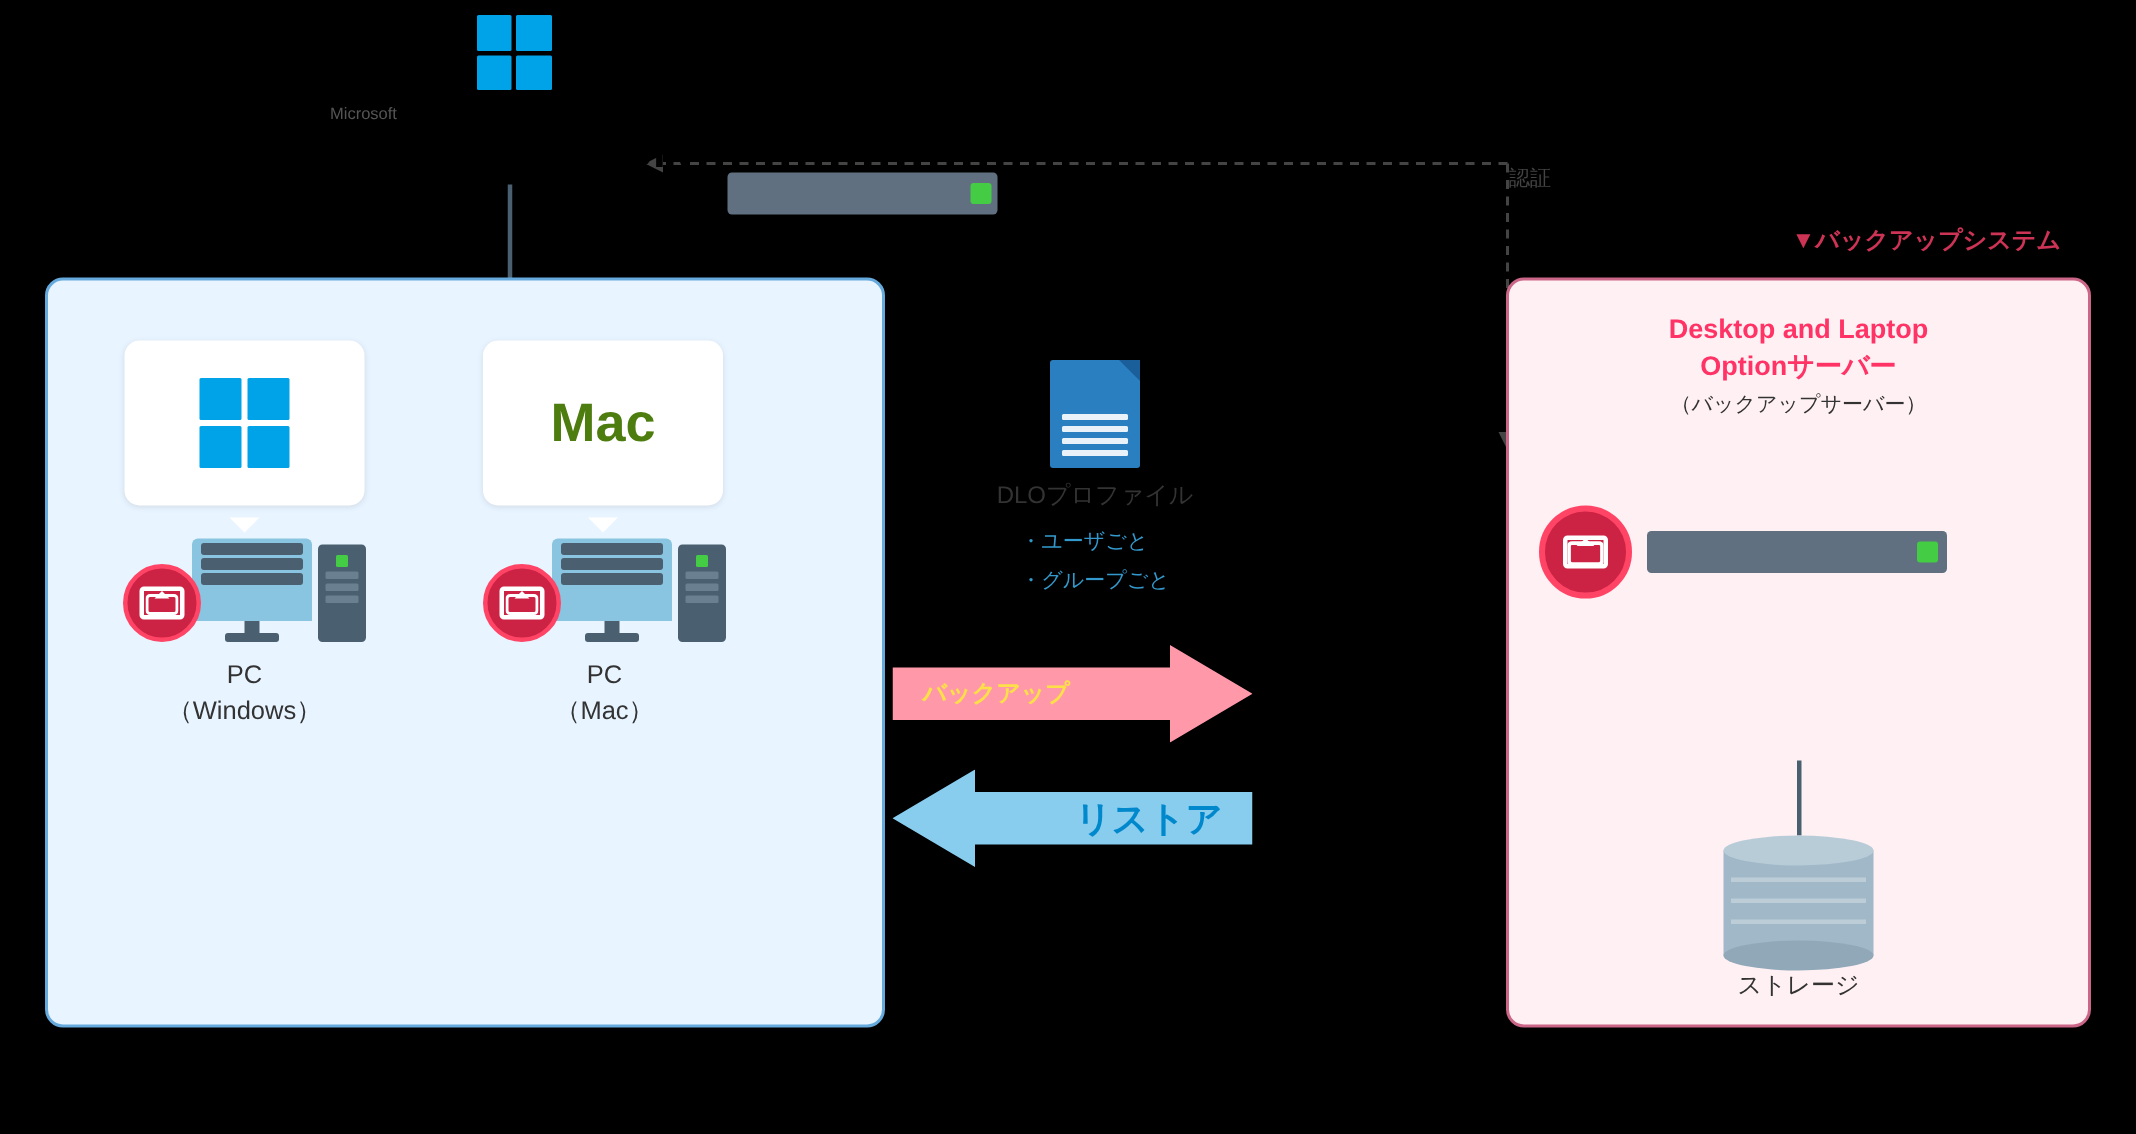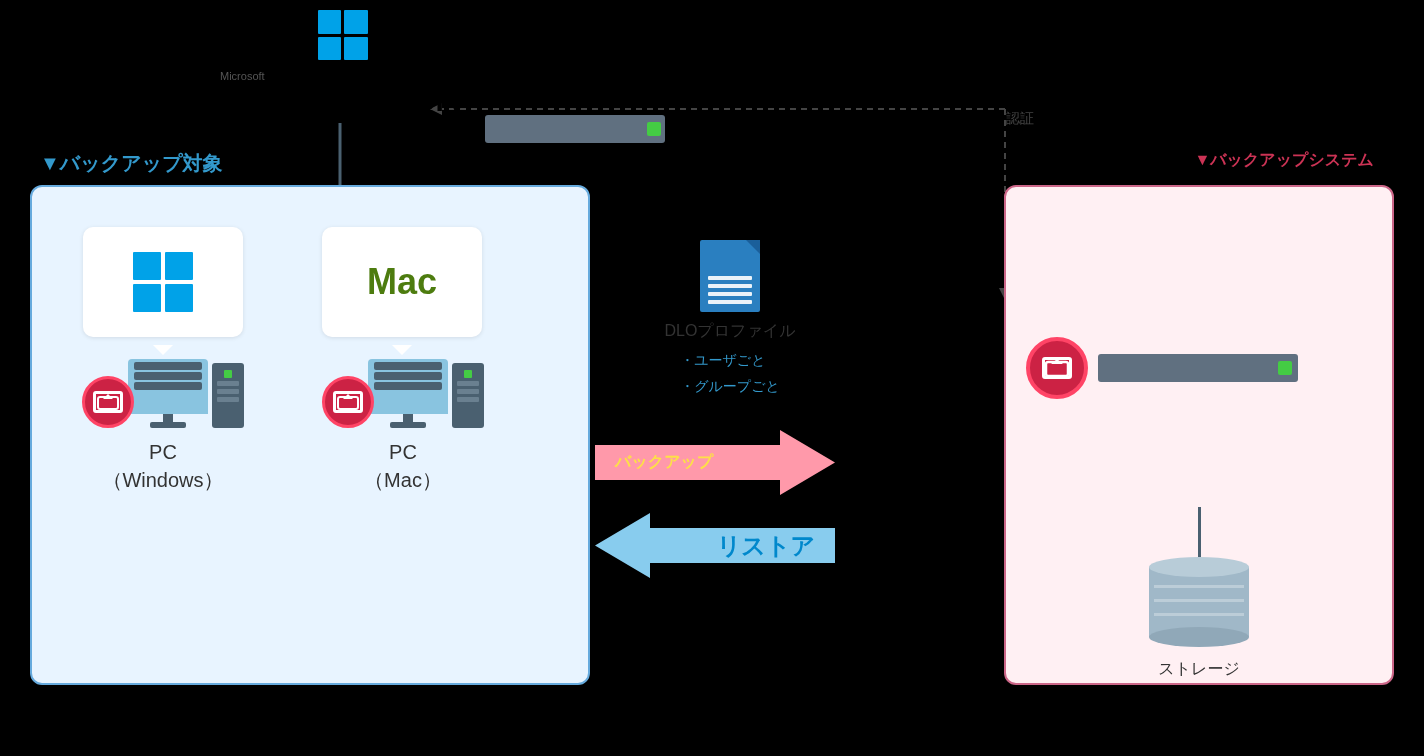--- a/index.html
+++ b/index.html
@@ -280,21 +280,21 @@
       height: 8px;
       background: #44cc44;
       border-radius: 1px;
       margin-top: 2px;
     }
 
     
     .pc-label {
       margin-top: 10px;
       text-align: center;
-      font-size: 20px;
+      font-size: 17px;
       color: #333;
       line-height: 1.4;
     }
 
     
     .pc-card-mac {
       position: absolute;
       top: 40px;
       left: 290px;
     }
@@ -467,21 +467,20 @@
       </div>
     </div>
 
     <div class="ad-server-bar" style="margin-top:10px; margin-left:20px;">
       <div class="ad-server-bar-green"></div>
     </div>
   </div>
 
   <div style="position:absolute; top:75px; right:390px; font-size:14px; color:#444;margin-top:35px;">認証</div>
 
-  <div class="section-label-backup-target">▼バックアップ対象</div>
 
   <div class="section-label-backup-system">▼バックアップシステム</div>
 
   <div class="backup-target-box">
 
     <div class="pc-card-windows">
       <div class="speech-bubble">
         <div class="windows-logo-bubble">
           <div class="windows-logo-bubble-q" style="background:#00a2e8;"></div>
           <div class="windows-logo-bubble-q" style="background:#00a2e8;"></div>
@@ -595,20 +594,24 @@
     <div style="display:flex; align-items:center; width:240px; position:relative; margin-top:10px;">
       <svg width="240" height="65" viewBox="0 0 240 65">
         <polygon points="240,15 55,15 55,0 0,32.5 55,65 55,50 240,50" fill="#88ccee"></polygon>
       </svg>
       <span style="position:absolute; right:20px; font-size:24px; font-weight:bold; color:#0088cc;">リストア</span>
     </div>
   </div>
 
   <div class="backup-system-box">
 
+    <div class="dlo-server-section">
+      <div class="dlo-server-title">Desktop and Laptop<br>Optionサーバー</div>
+      <div class="dlo-server-subtitle">（バックアップサーバー）</div>
+    </div>
 
     <div class="server-hardware">
 
       <div class="dlo-icon" style="width:62px;height:62px;border-width:4px;">
         <div class="dlo-icon-inner">
           <svg width="24" height="18" viewBox="0 0 24 18">
             <rect x="1" y="3" width="22" height="14" rx="2" fill="none" stroke="white" stroke-width="2.5"></rect>
             <polygon points="12,0 18,5 6,5" fill="white"></polygon>
           </svg>
         </div>
@@ -627,18 +630,18 @@
         <div style="position:absolute; top:0; left:0; width:100px; height:20px; background:#b8ccd8; border-radius:50%; z-index:2;"></div>
 
         <div style="position:absolute; top:10px; left:0; width:100px; height:70px; background:#a0b8c8;"></div>
 
         <div style="position:absolute; bottom:0; left:0; width:100px; height:20px; background:#90a8b8; border-radius:50%;"></div>
 
         <div style="position:absolute; top:28px; left:5px; width:90px; height:3px; background:rgba(255,255,255,0.3);"></div>
         <div style="position:absolute; top:42px; left:5px; width:90px; height:3px; background:rgba(255,255,255,0.3);"></div>
         <div style="position:absolute; top:56px; left:5px; width:90px; height:3px; background:rgba(255,255,255,0.3);"></div>
       </div>
-      <div style="margin-top:12px; font-size:16px; color:#333;">ストレージ</div>
+      <div style="font-size:16px; color:#333;">ストレージ</div>
     </div>
 
   </div>
 
 </div>
 
 </body></html>

